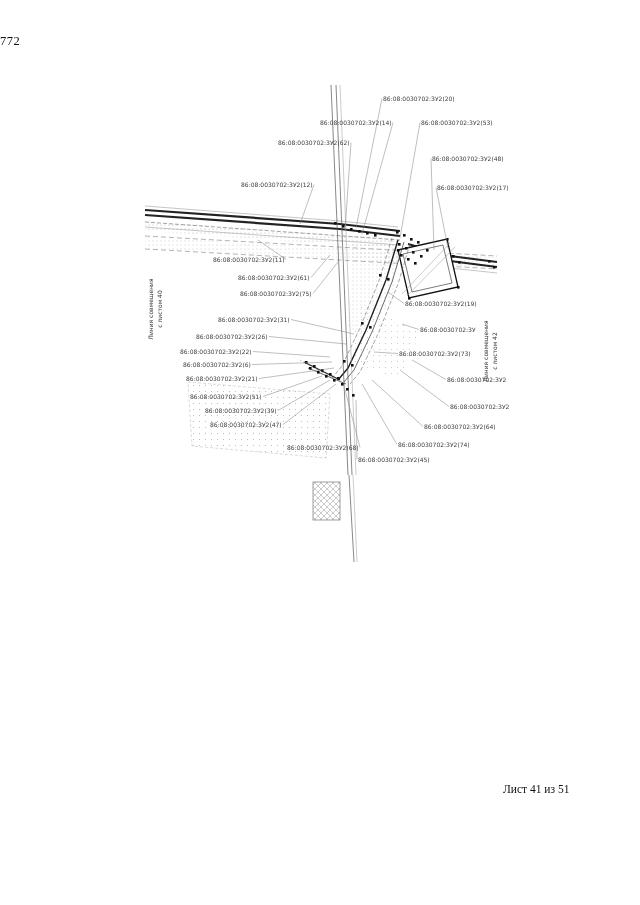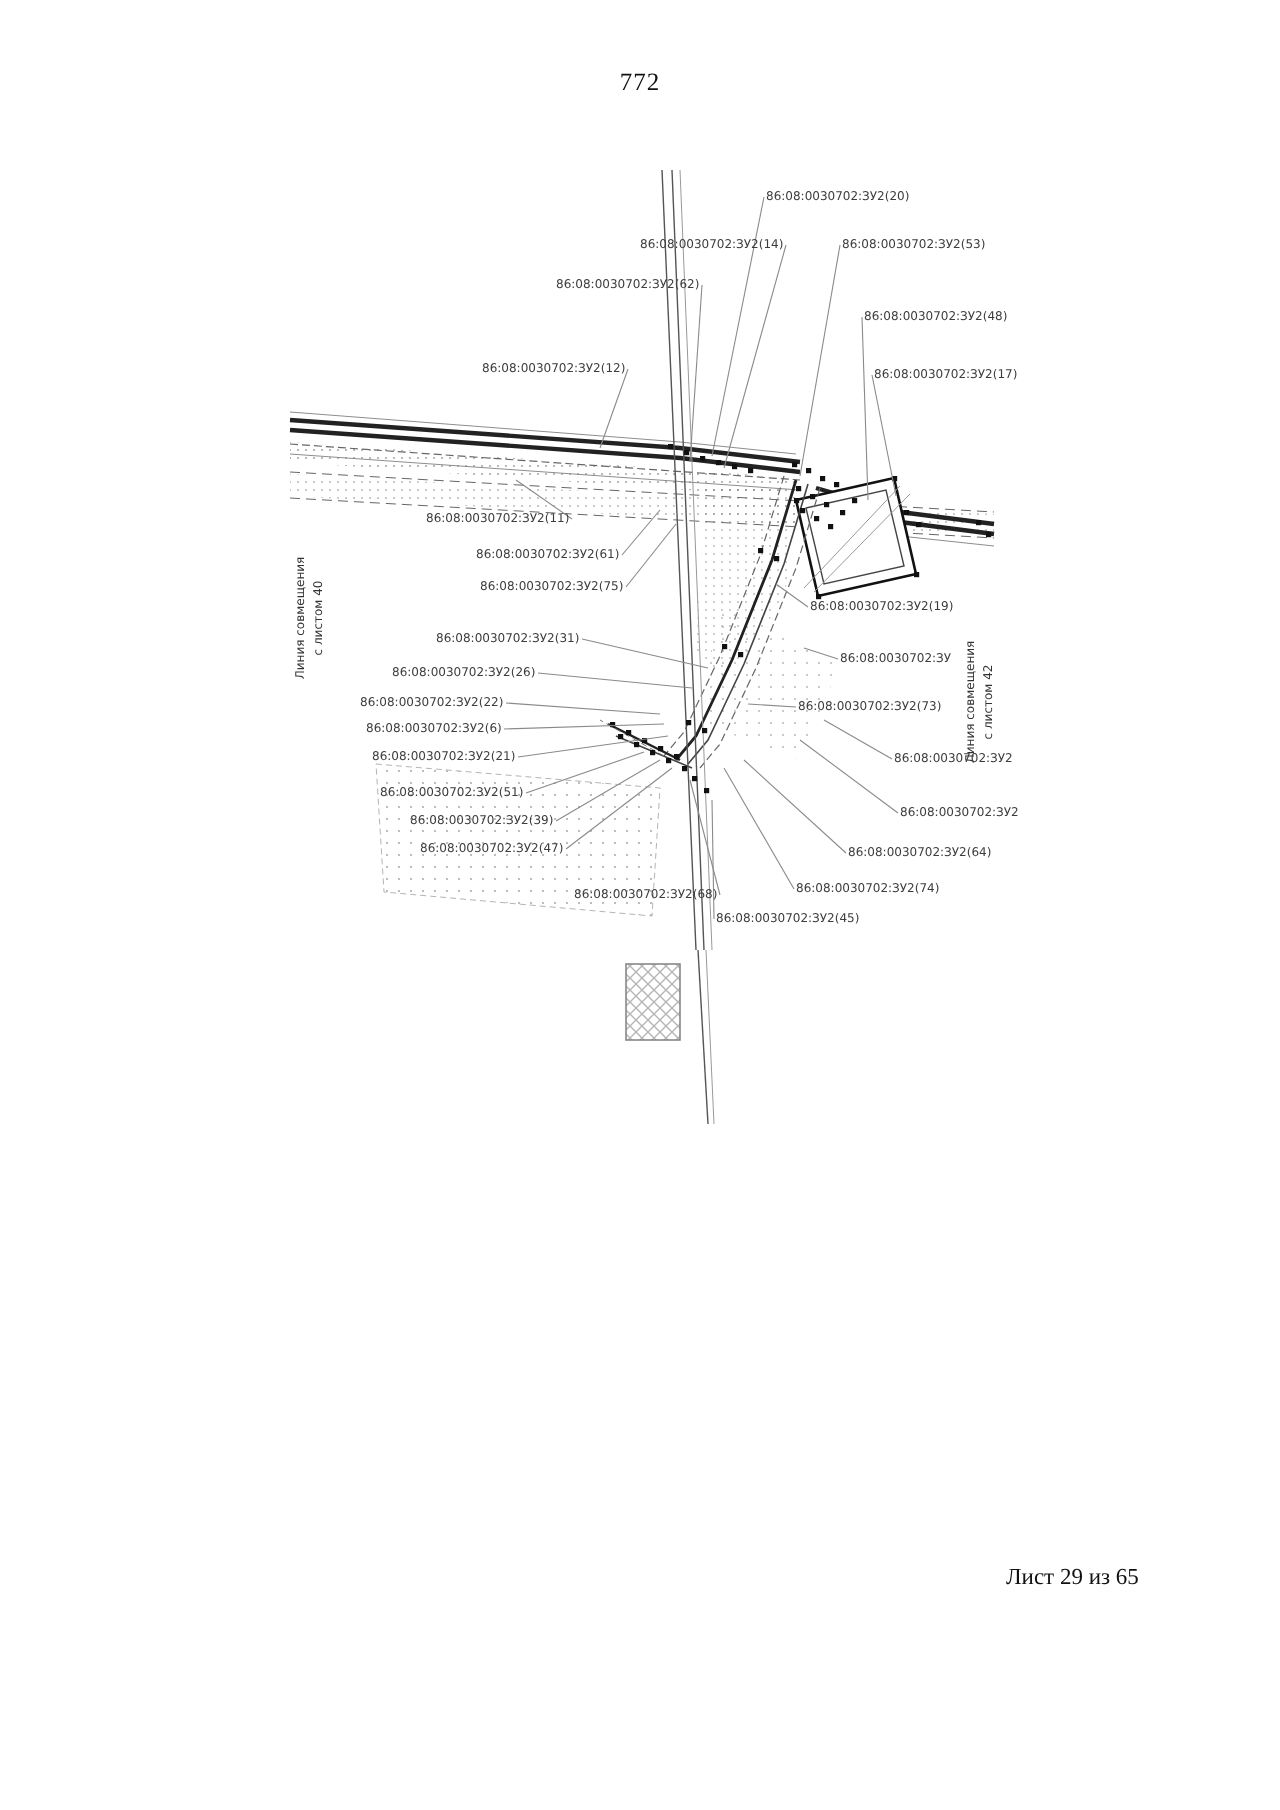--- a/index.html
+++ b/index.html
@@ -1,21 +1,21 @@
 <!DOCTYPE html>
 <html><head>
 <meta charset="utf-8">
 <style>
   html,body { margin:0; padding:0; background:#ffffff; }
   .page {
     position:relative; width:640px; height:905px; background:#fff;
     font-family:"Liberation Serif", serif; color:#111; overflow:hidden;
   }
   .page-number {
-    position:absolute; top:34px; left:0; right:0; text-align:center;
+    position:absolute; top:34px; left:0; right:0; text-align:left;
     font-size:12.5px; letter-spacing:0.5px;
   }
   .title-block {
     position:absolute; left:50px; top:42px; width:180px;
     font-size:10.5px; line-height:14.2px; white-space:pre-line;
   }
   .sheet-footer { position:absolute; left:503px; top:783px; font-size:11.5px; }
   .drawing { position:absolute; left:0; top:0; width:640px; height:905px; }
   svg.plan { position:absolute; left:0; top:0; }
   #labels-layer { position:absolute; left:0; top:0; width:640px; height:905px; pointer-events:none; }
@@ -215,15 +215,15 @@
         <span class="parcel-label" style="left: 205px; top: 407px;">86:08:0030702:ЗУ2(39)</span>
         <span class="parcel-label" style="left: 450px; top: 403px;">86:08:0030702:ЗУ2</span>
         <span class="parcel-label" style="left: 210px; top: 421px;">86:08:0030702:ЗУ2(47)</span>
         <span class="parcel-label" style="left: 424px; top: 423px;">86:08:0030702:ЗУ2(64)</span>
         <span class="parcel-label" style="left: 398px; top: 441px;">86:08:0030702:ЗУ2(74)</span>
         <span class="parcel-label" style="left: 287px; top: 444px;">86:08:0030702:ЗУ2(68)</span>
         <span class="parcel-label" style="left: 358px; top: 456px;">86:08:0030702:ЗУ2(45)</span>
       </div>
   </div>
 
-  <div class="sheet-footer">Лист 29 из 65</div>
+  <div class="sheet-footer">Лист 41 из 51</div>
 
 </div>
 
 </body></html>

